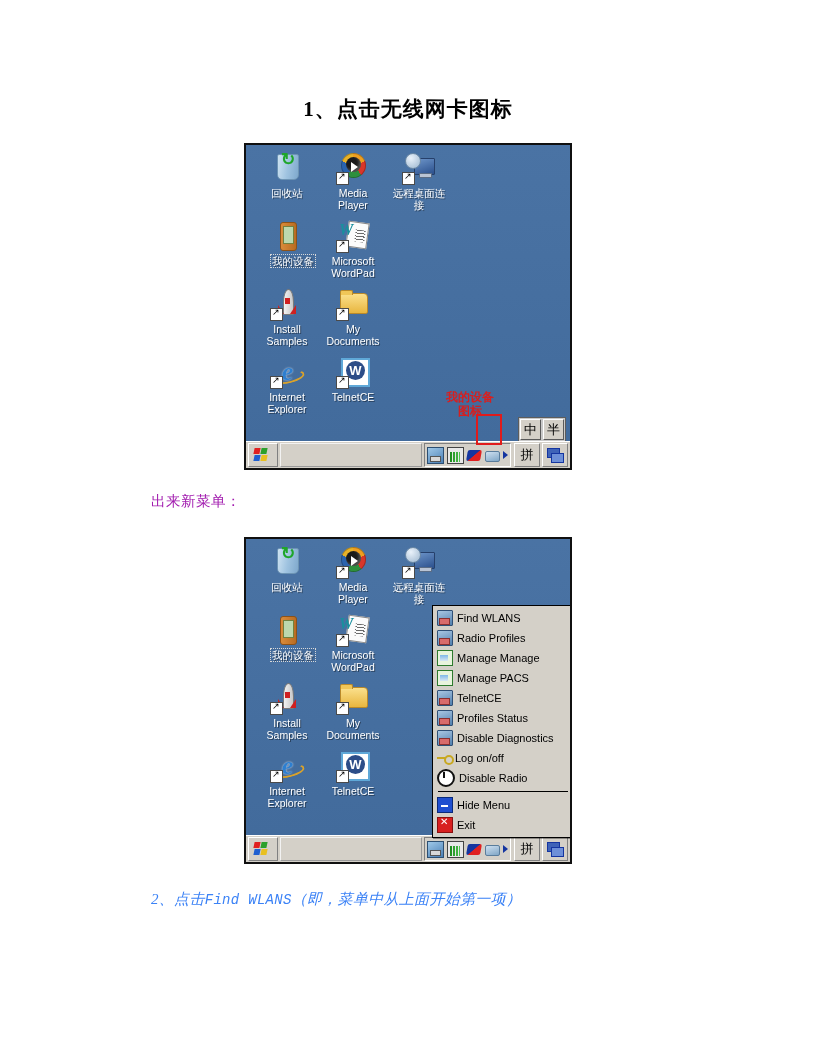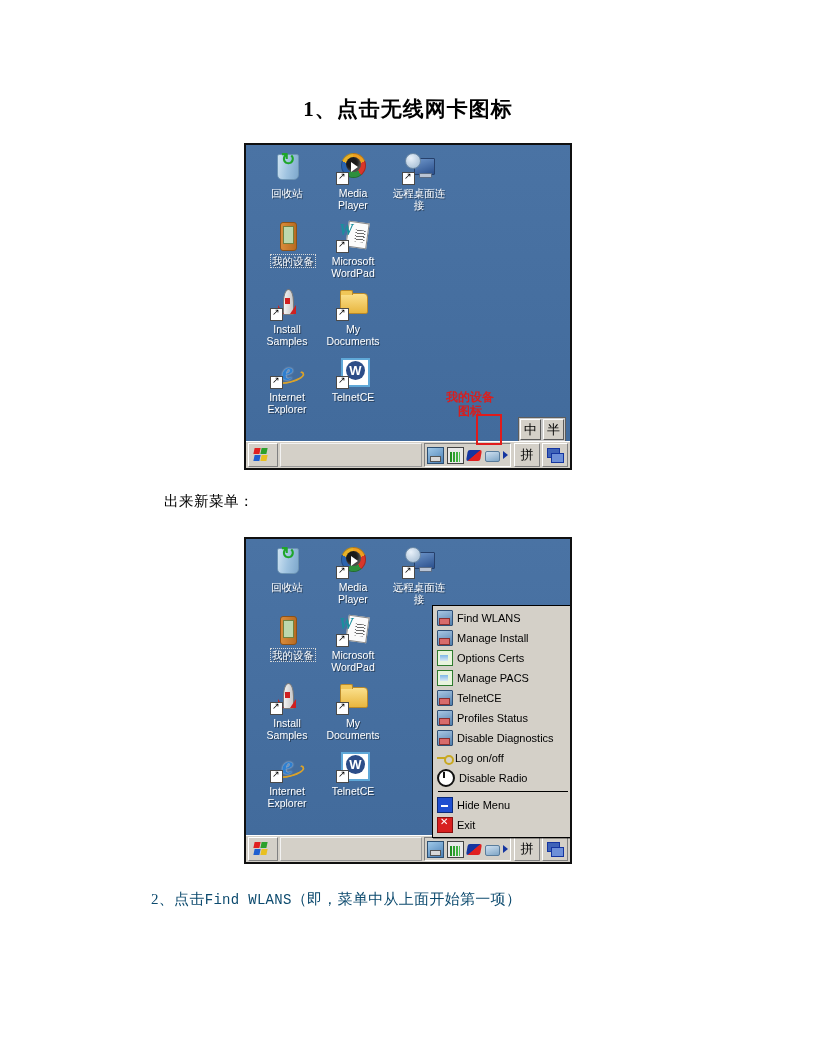--- a/index.html
+++ b/index.html
@@ -27,32 +27,32 @@
     font-weight: bold;
     color: #000000;
     letter-spacing: 1px;
   }
   .doc-para-1 {
     position: absolute;
     left: 151px;
     top: 492px;
     font-family: "Liberation Serif", serif;
     font-size: 14.5px;
-    color: #000000;
+    color: #a21caf;
     letter-spacing: 0.5px;
-    margin-left: 13px;
   }
   .doc-para-2 {
     position: absolute;
     left: 151px;
     top: 890px;
     font-family: "Liberation Serif", serif;
     font-size: 15px;
-    color: #0c4a6e;
+    color: #3b82f6;
     letter-spacing: 0.3px;
+    font-style: italic;
   }
   .doc-para-2 .mono {
     font-family: "Liberation Mono", monospace;
     font-size: 14px;
   }
 
   
   .device {
     position: absolute;
     box-sizing: border-box;
@@ -831,25 +831,25 @@
       <span class="icon-label">TelnetCE</span>
     </div>
 
     <div class="ctx-menu">
       <div class="ctx-item">
         <span class="ctx-ico mi-pc"></span>
         <span>Find WLANS</span>
       </div>
       <div class="ctx-item">
         <span class="ctx-ico mi-pc"></span>
-        <span>Manage Install</span>
+        <span>Radio Profiles</span>
       </div>
       <div class="ctx-item">
         <span class="ctx-ico mi-cert"></span>
-        <span>Options Certs</span>
+        <span>Manage Manage</span>
       </div>
       <div class="ctx-item">
         <span class="ctx-ico mi-cert"></span>
         <span>Manage PACS</span>
       </div>
       <div class="ctx-item">
         <span class="ctx-ico mi-pc"></span>
         <span>TelnetCE</span>
       </div>
       <div class="ctx-item">

